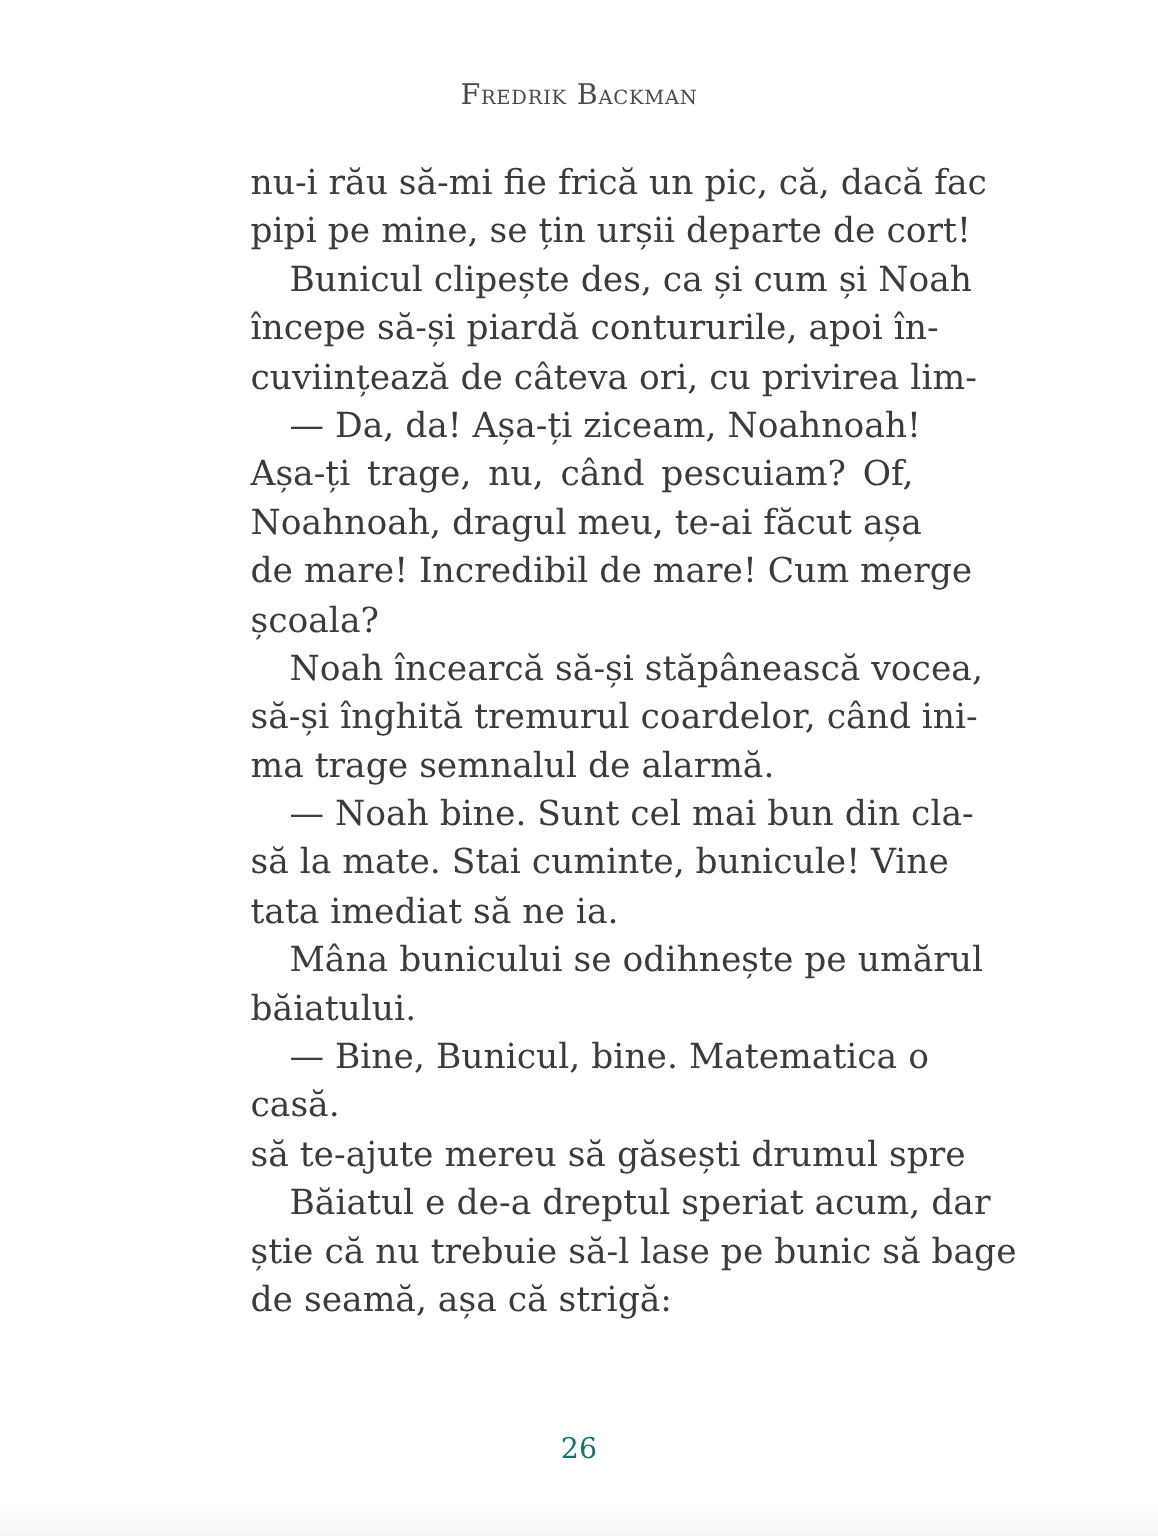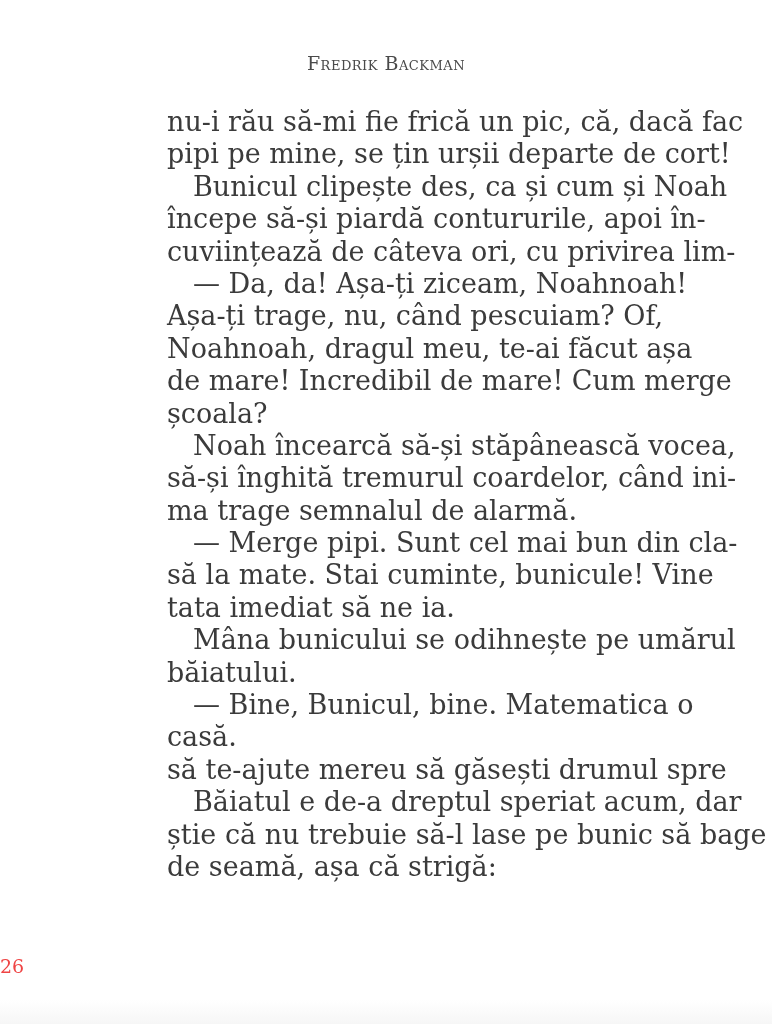--- a/index.html
+++ b/index.html
@@ -32,21 +32,21 @@
     letter-spacing: 0.5px;
     color: #4a4a4a;
     line-height: 22px;
   }
   .body-text {
     position: absolute;
     top: 106px;
     left: 167px;
     width: 442px;
     font-family: "DejaVu Serif", serif;
-    font-size: 27px;
+    font-size: 23px;
     line-height: 32.4px;
     color: #3b3b3b;
   }
   .line {
     display: block;
     white-space: nowrap;
     text-align: justify;
     text-align-last: justify;
     height: 32.4px;
     overflow: visible;
@@ -55,24 +55,24 @@
     padding-left: 26px;
   }
   .line.last {
     text-align-last: left;
   }
   .folio {
     position: absolute;
     top: 955px;
     left: 0;
     width: 772px;
-    text-align: left;
+    text-align: center;
     font-family: "DejaVu Serif", serif;
     font-size: 19px;
-    color: #ef4444;
+    color: #0f766e;
   }
 </style>
 </head>
 <body>
 
 <div class="page">
   <div class="running-head">Fredrik Backman</div>
 
   <div class="body-text" id="body-text">
       <span class="line">nu-i rău să-mi fie frică un pic, că, dacă fac</span>
@@ -81,21 +81,21 @@
       <span class="line">începe să-și piardă contururile, apoi în-</span>
       <span class="line">cuviințează de câteva ori, cu privirea lim-</span>
       <span class="line indent">— Da, da! Așa-ți ziceam, Noahnoah!</span>
       <span class="line">Așa-ți trage, nu, când pescuiam? Of,</span>
       <span class="line">Noahnoah, dragul meu, te-ai făcut așa</span>
       <span class="line">de mare! Incredibil de mare! Cum merge</span>
       <span class="line last">școala?</span>
       <span class="line indent">Noah încearcă să-și stăpânească vocea,</span>
       <span class="line">să-și înghită tremurul coardelor, când ini-</span>
       <span class="line last">ma trage semnalul de alarmă.</span>
-      <span class="line indent">— Merge pipi. Sunt cel mai bun din cla-</span>
+      <span class="line indent">— Noah bine. Sunt cel mai bun din cla-</span>
       <span class="line">să la mate. Stai cuminte, bunicule! Vine</span>
       <span class="line last">tata imediat să ne ia.</span>
       <span class="line indent">Mâna bunicului se odihnește pe umărul</span>
       <span class="line last">băiatului.</span>
       <span class="line indent">— Bine, Bunicul, bine. Matematica o</span>
       <span class="line last">casă.</span>
       <span class="line">să te-ajute mereu să găsești drumul spre</span>
       <span class="line indent">Băiatul e de-a dreptul speriat acum, dar</span>
       <span class="line">știe că nu trebuie să-l lase pe bunic să bage</span>
       <span class="line last">de seamă, așa că strigă:</span>

